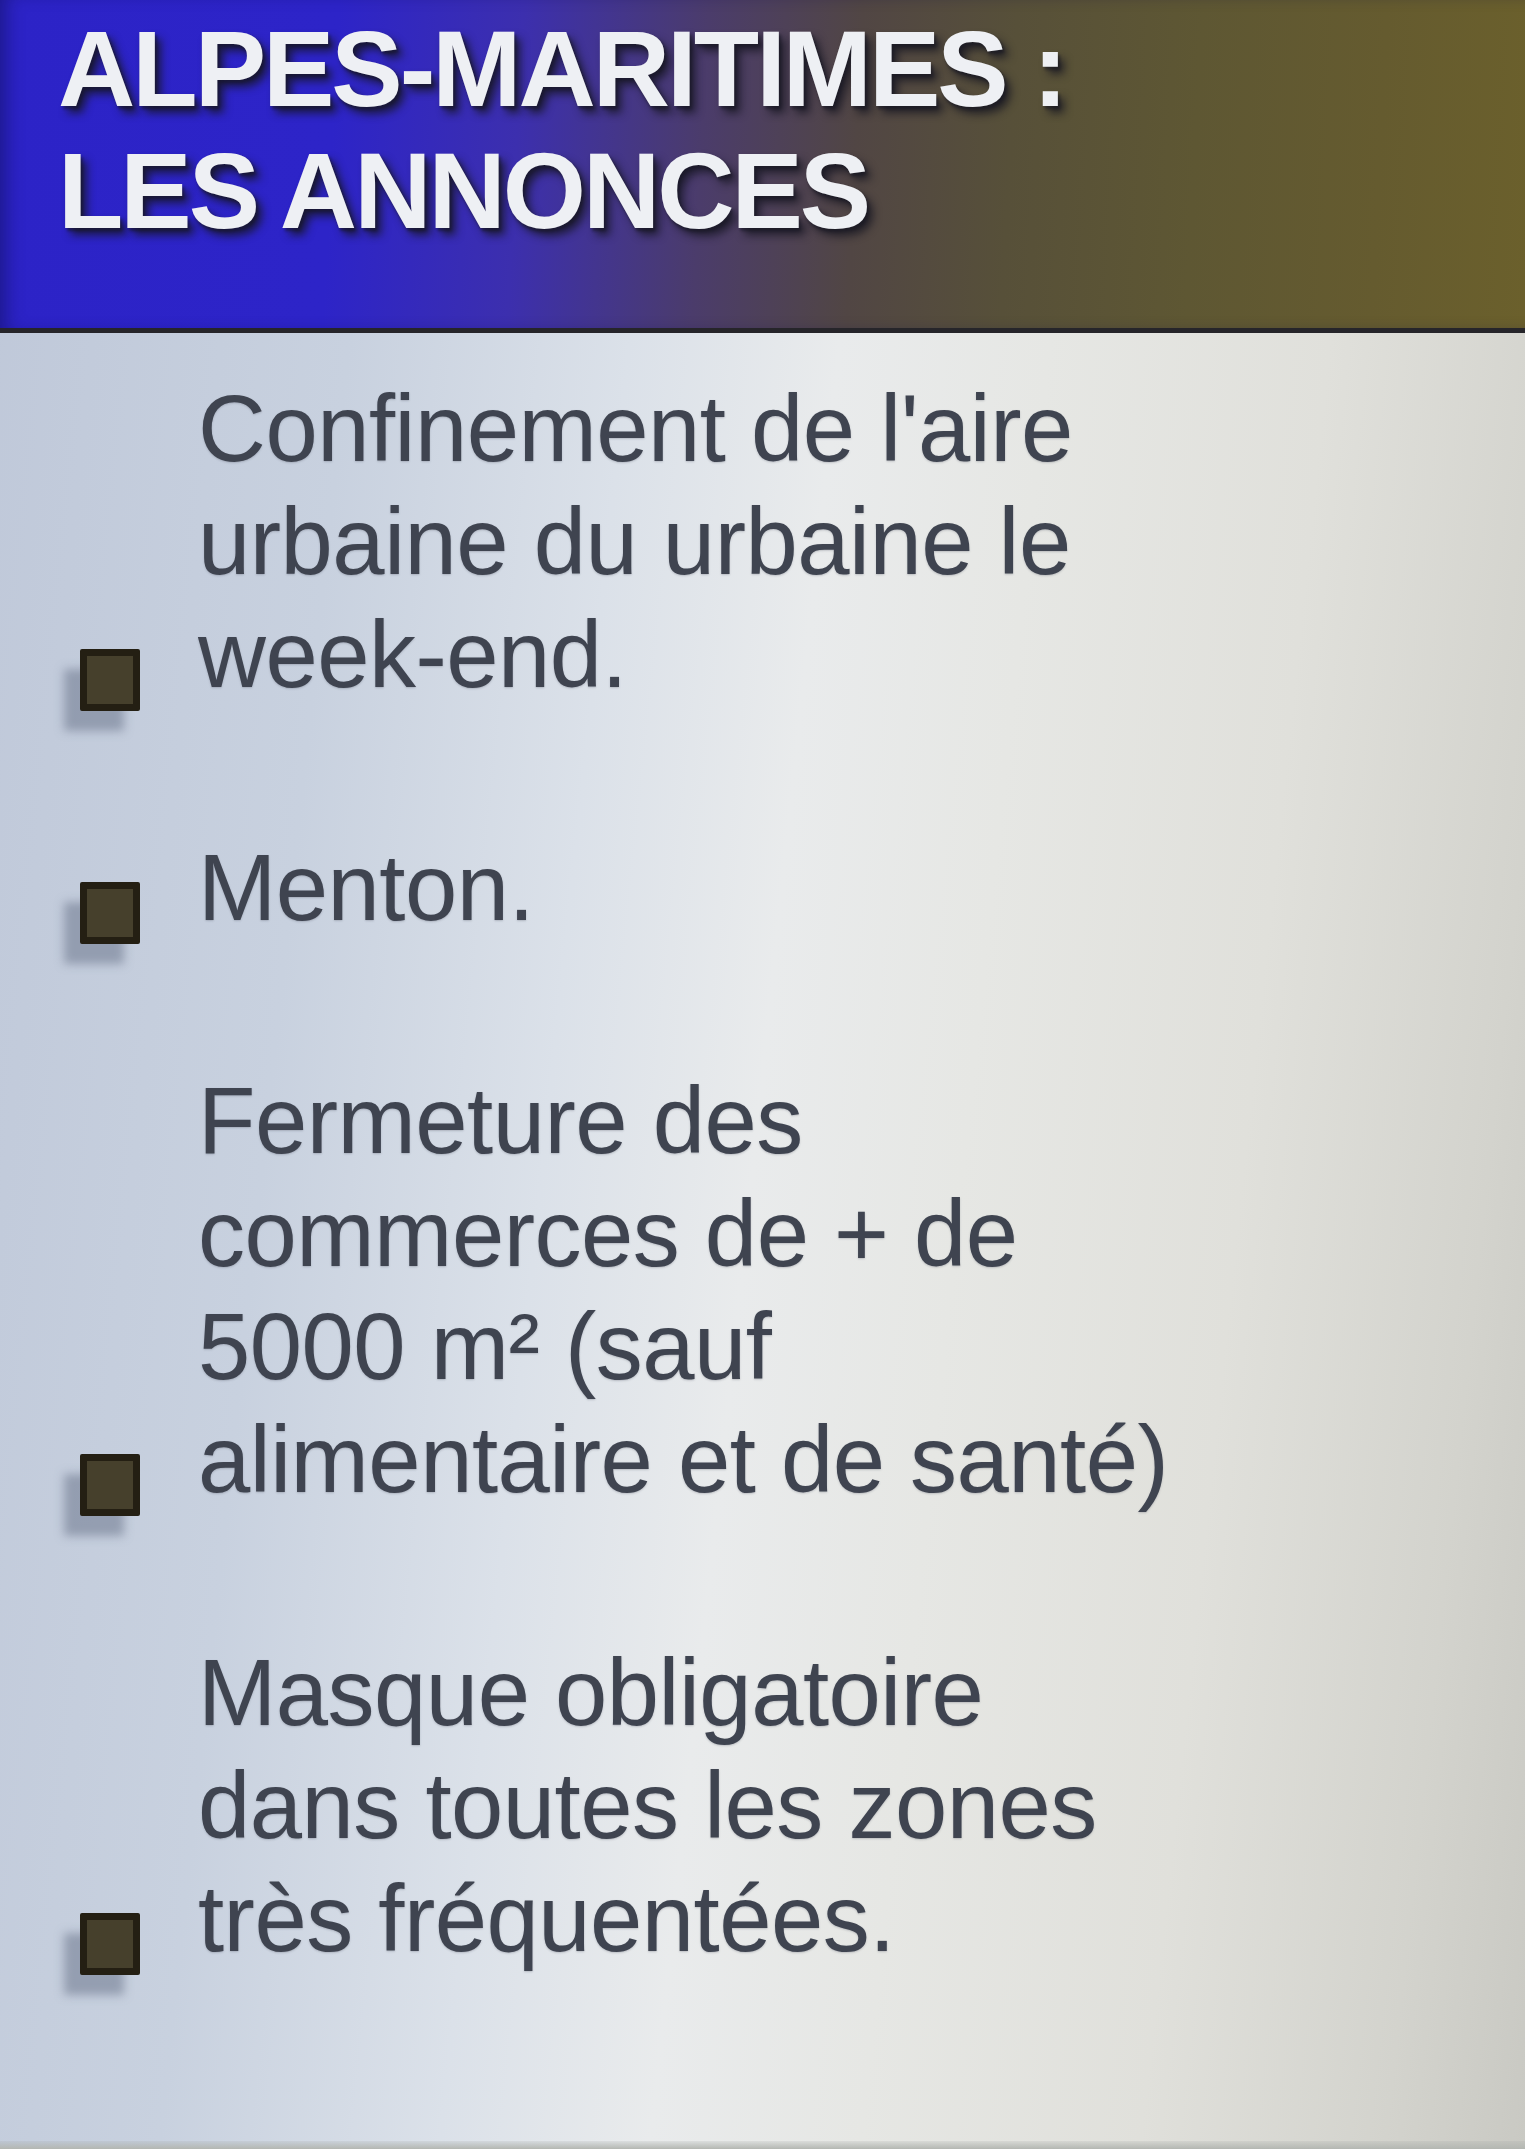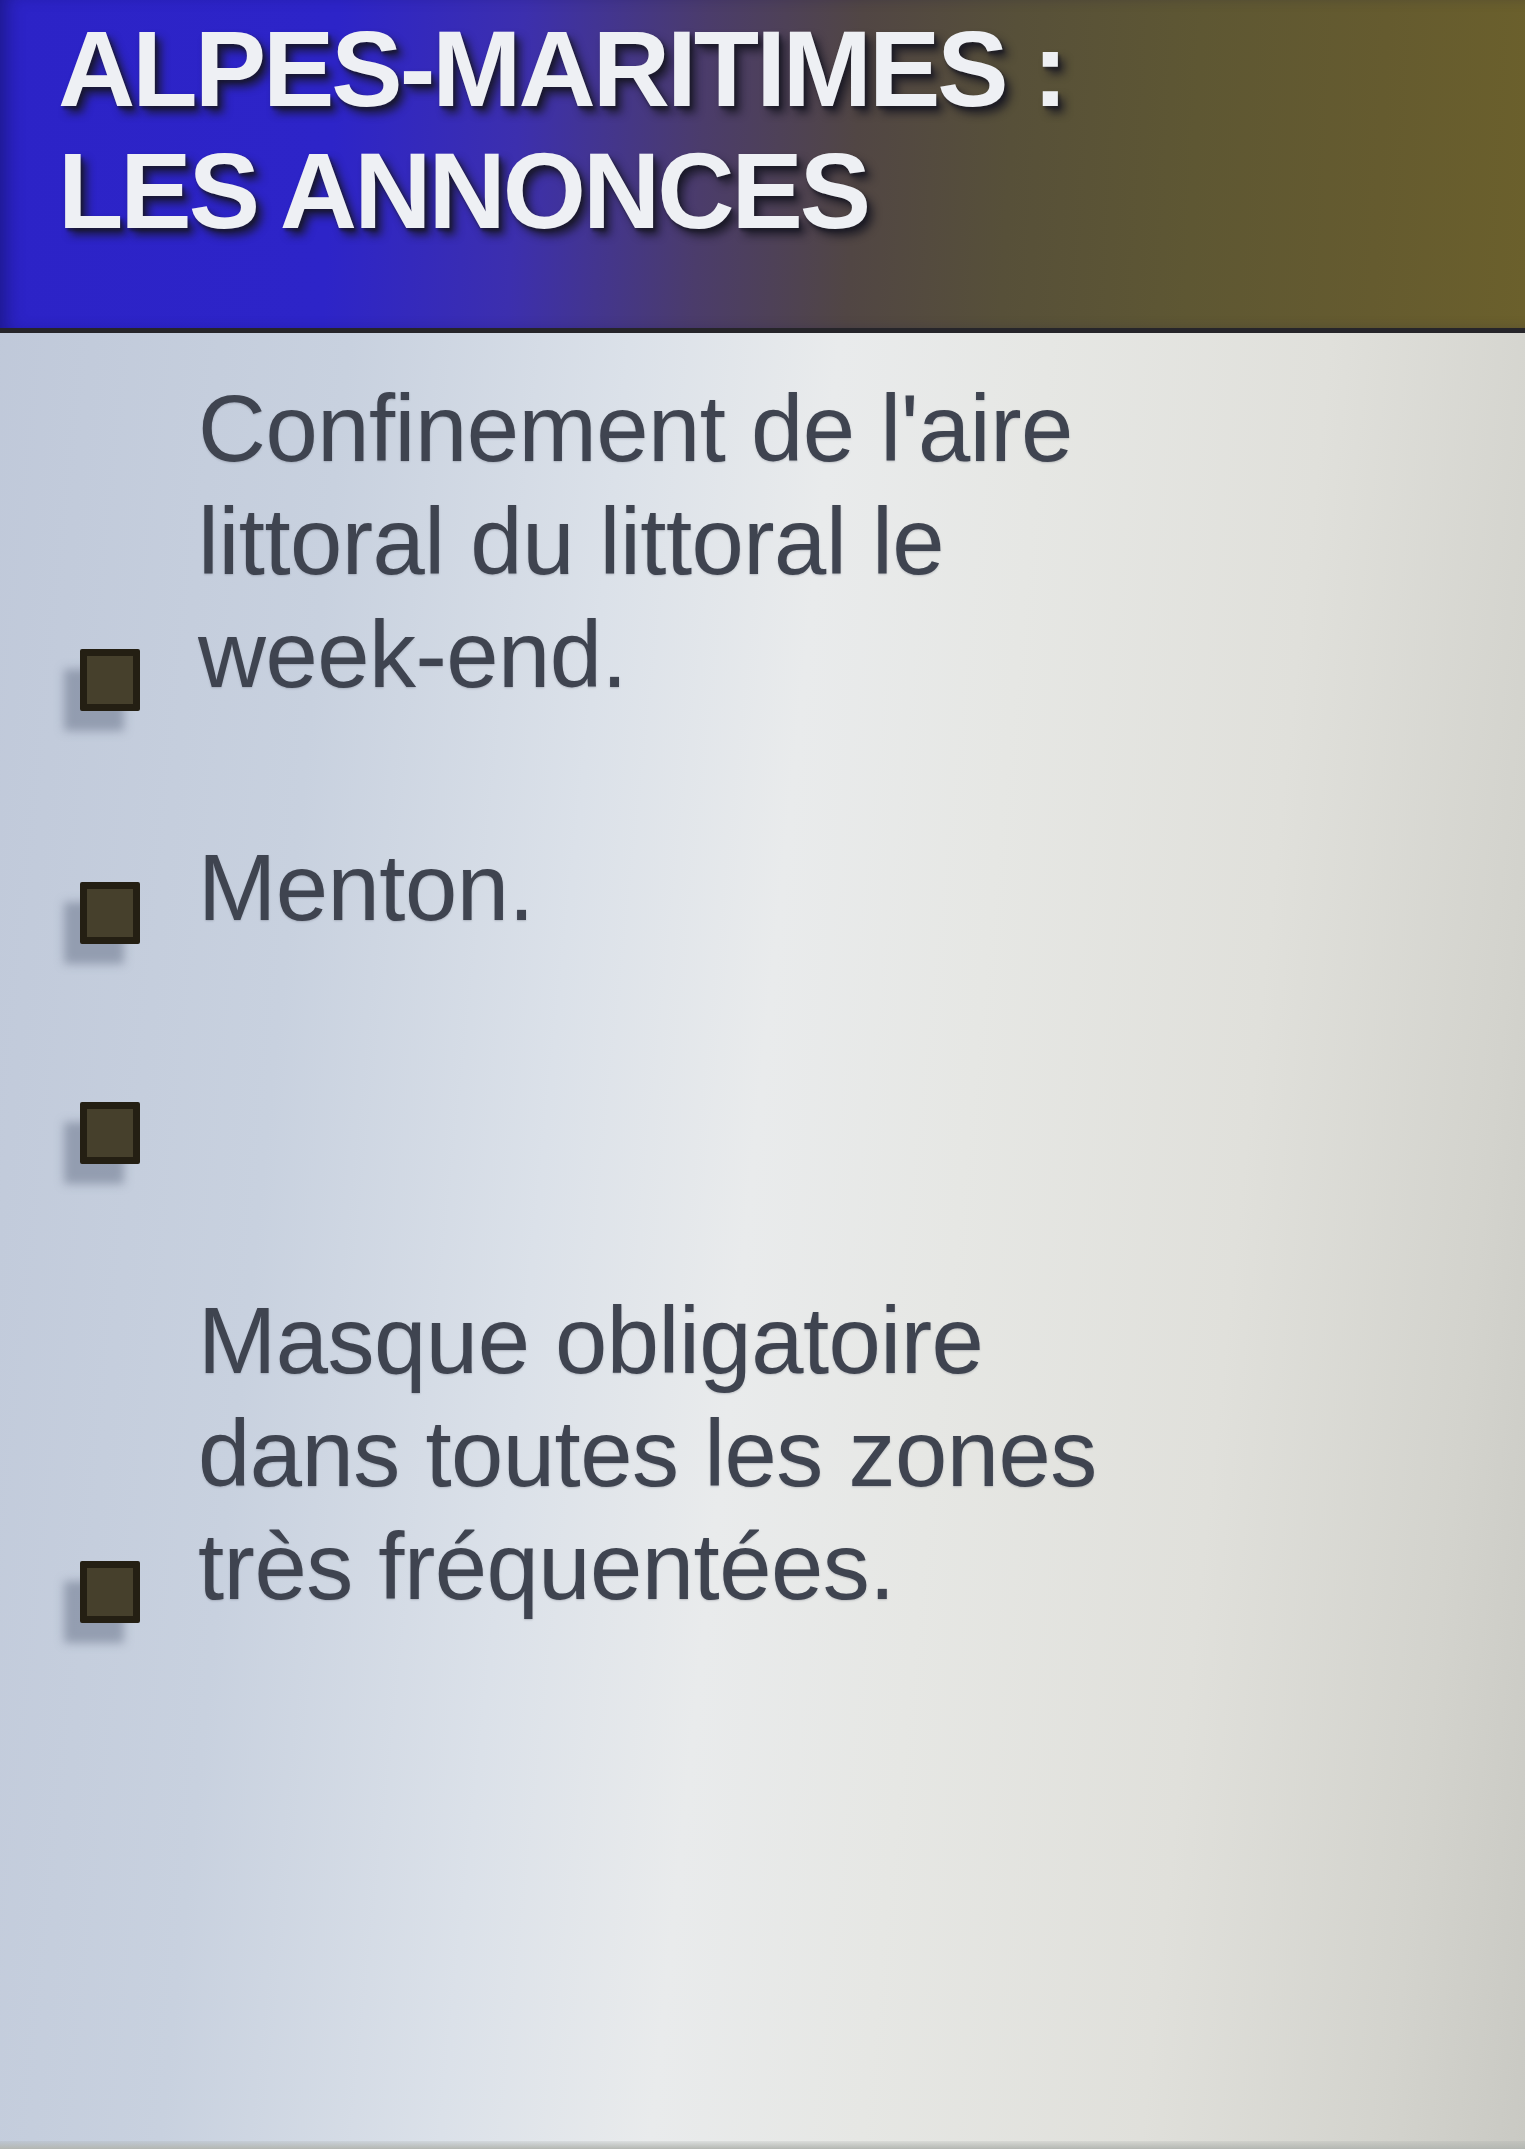--- a/index.html
+++ b/index.html
@@ -75,34 +75,40 @@
 <div class="header">
   <div class="title-line">ALPES-MARITIMES :</div>
   <div class="title-line">LES ANNONCES</div>
 </div>
 
 <div class="list">
   <div class="item">
     <span class="bullet"></span>
     <div class="item-text">
         <div class="line">Confinement de l'aire</div>
-        <div class="line">littoral du littoral le</div>
+        <div class="line">urbaine du urbaine le</div>
         <div class="line">week-end.</div>
       </div>
   </div>
 
   <div class="item">
     <span class="bullet"></span>
     <div class="item-text">
         <div class="line">Menton.</div>
       </div>
   </div>
 
   <div class="item">
     <span class="bullet"></span>
+    <div class="item-text">
+        <div class="line">Fermeture des</div>
+        <div class="line">commerces de + de</div>
+        <div class="line">5000 m² (sauf</div>
+        <div class="line">alimentaire et de santé)</div>
+      </div>
   </div>
 
   <div class="item">
     <span class="bullet"></span>
     <div class="item-text">
         <div class="line">Masque obligatoire</div>
         <div class="line">dans toutes les zones</div>
         <div class="line">très fréquentées.</div>
       </div>
   </div>

